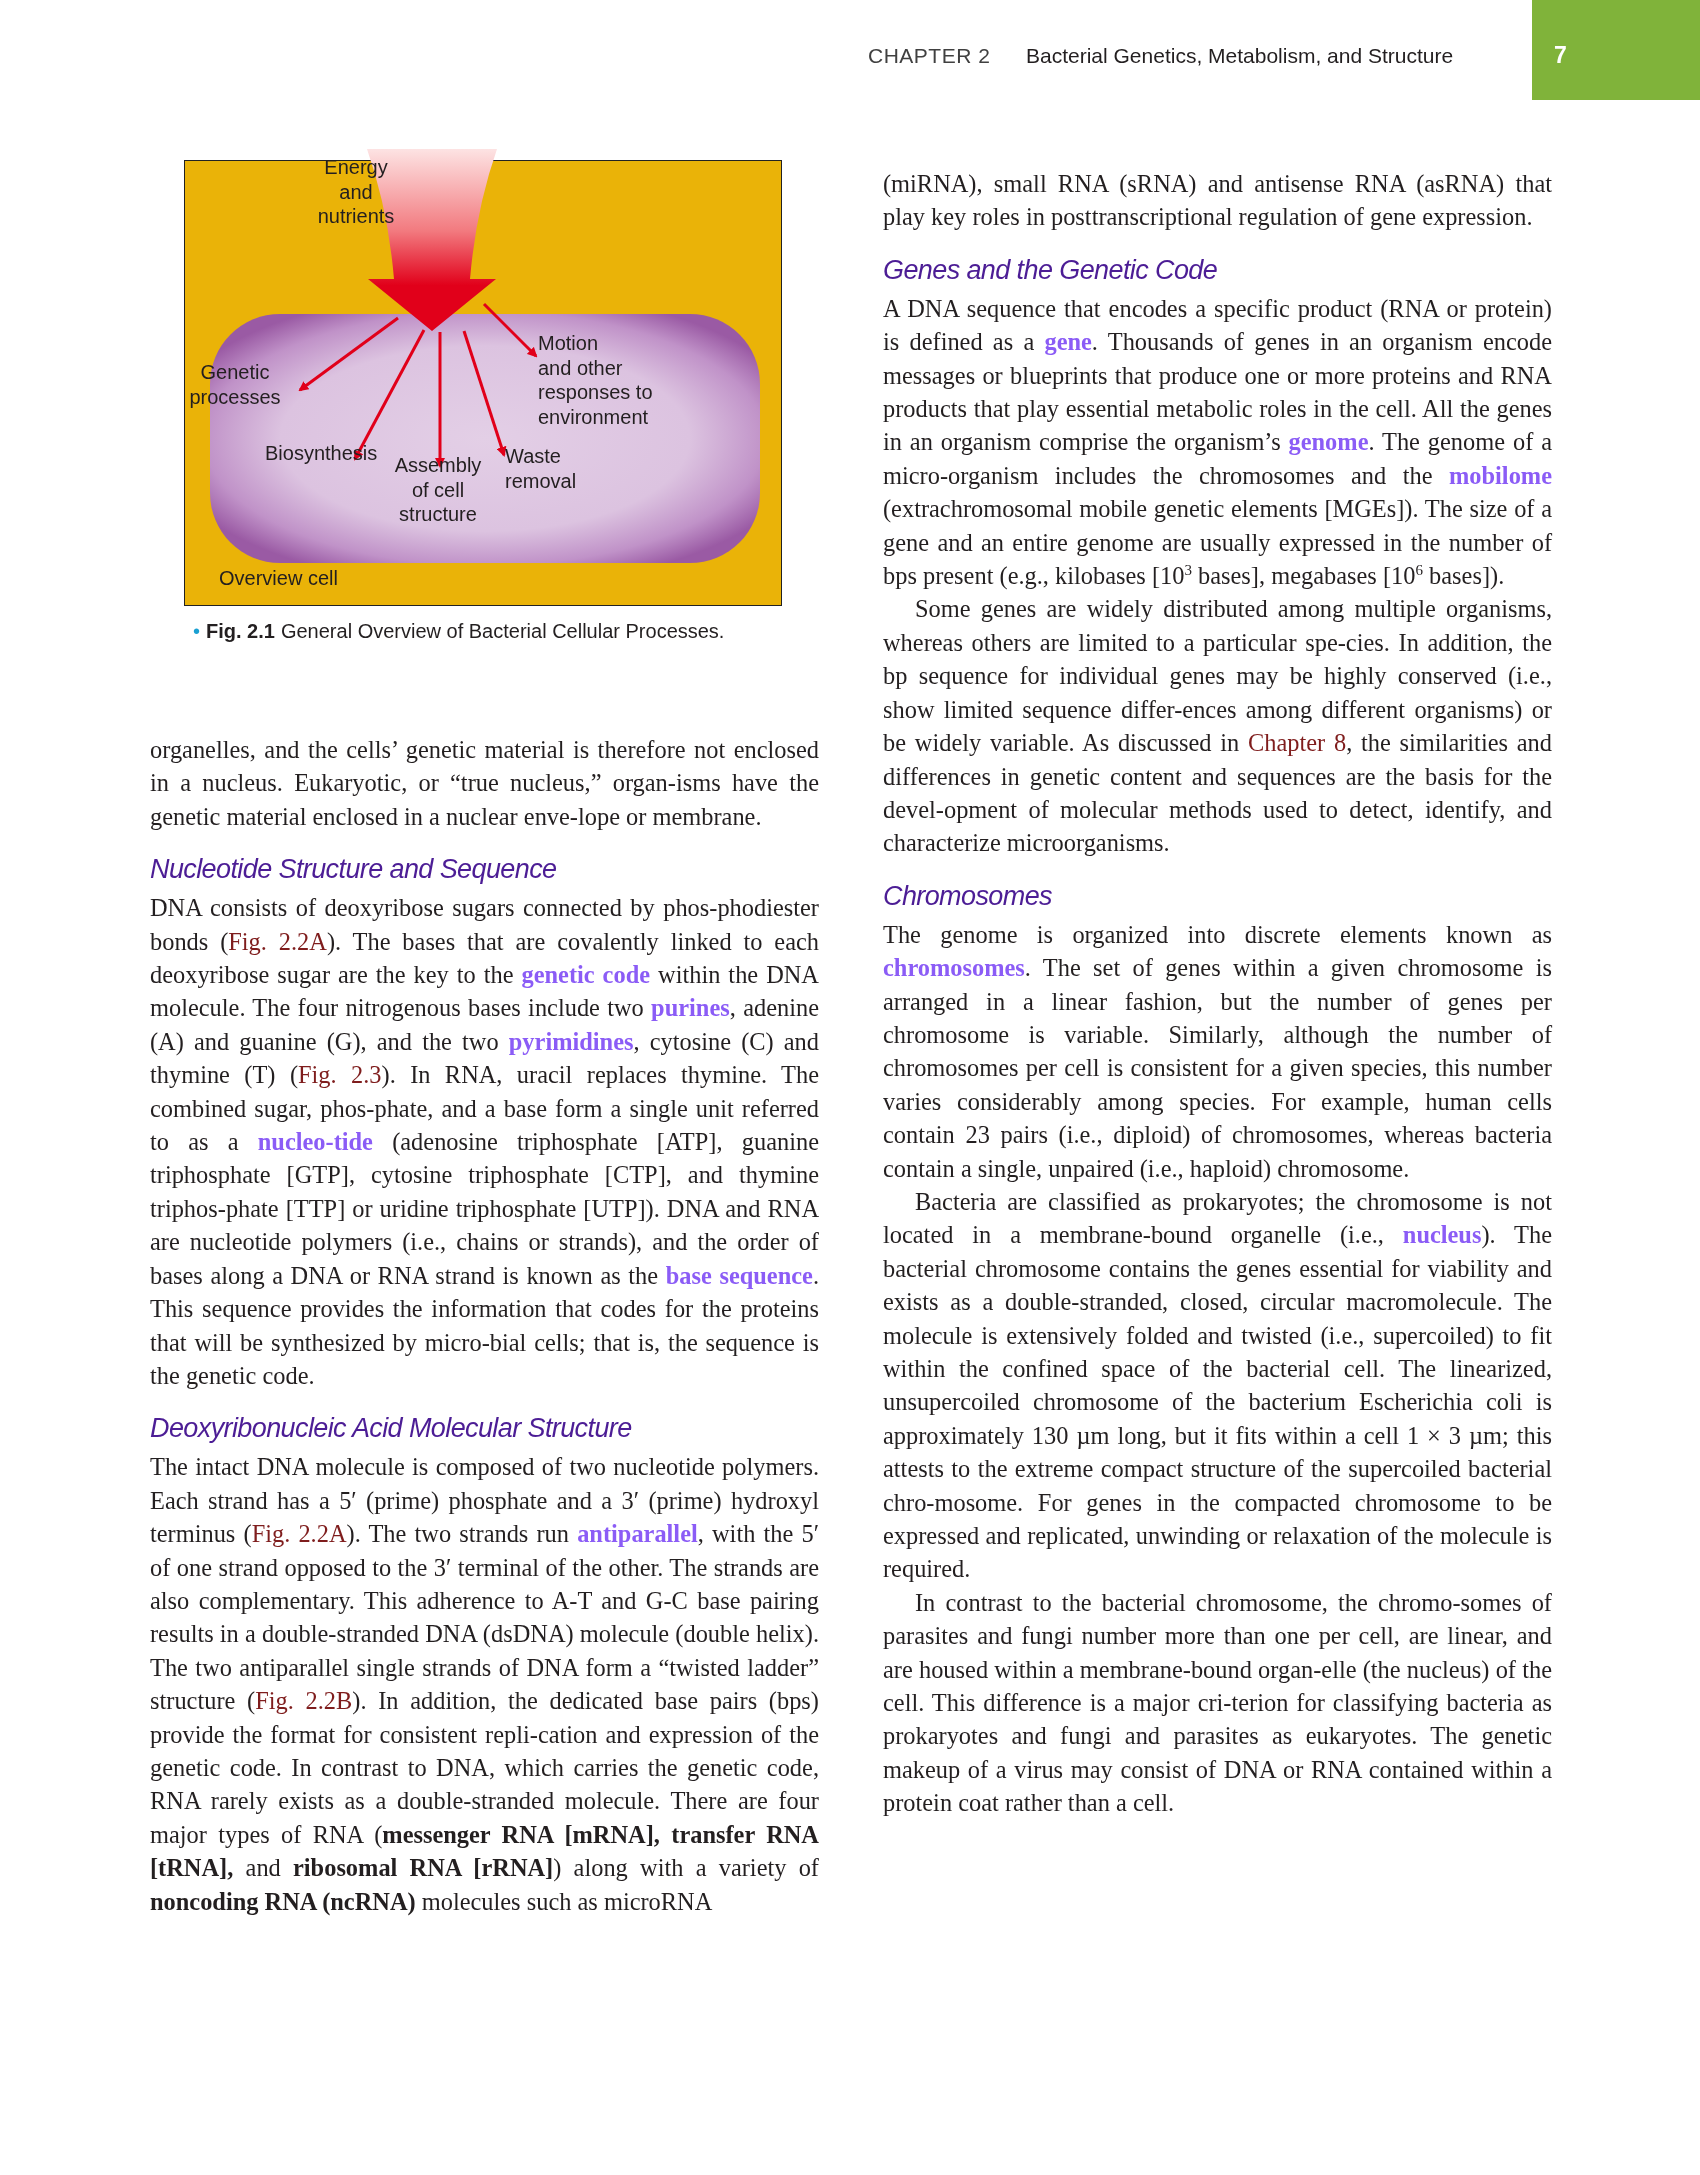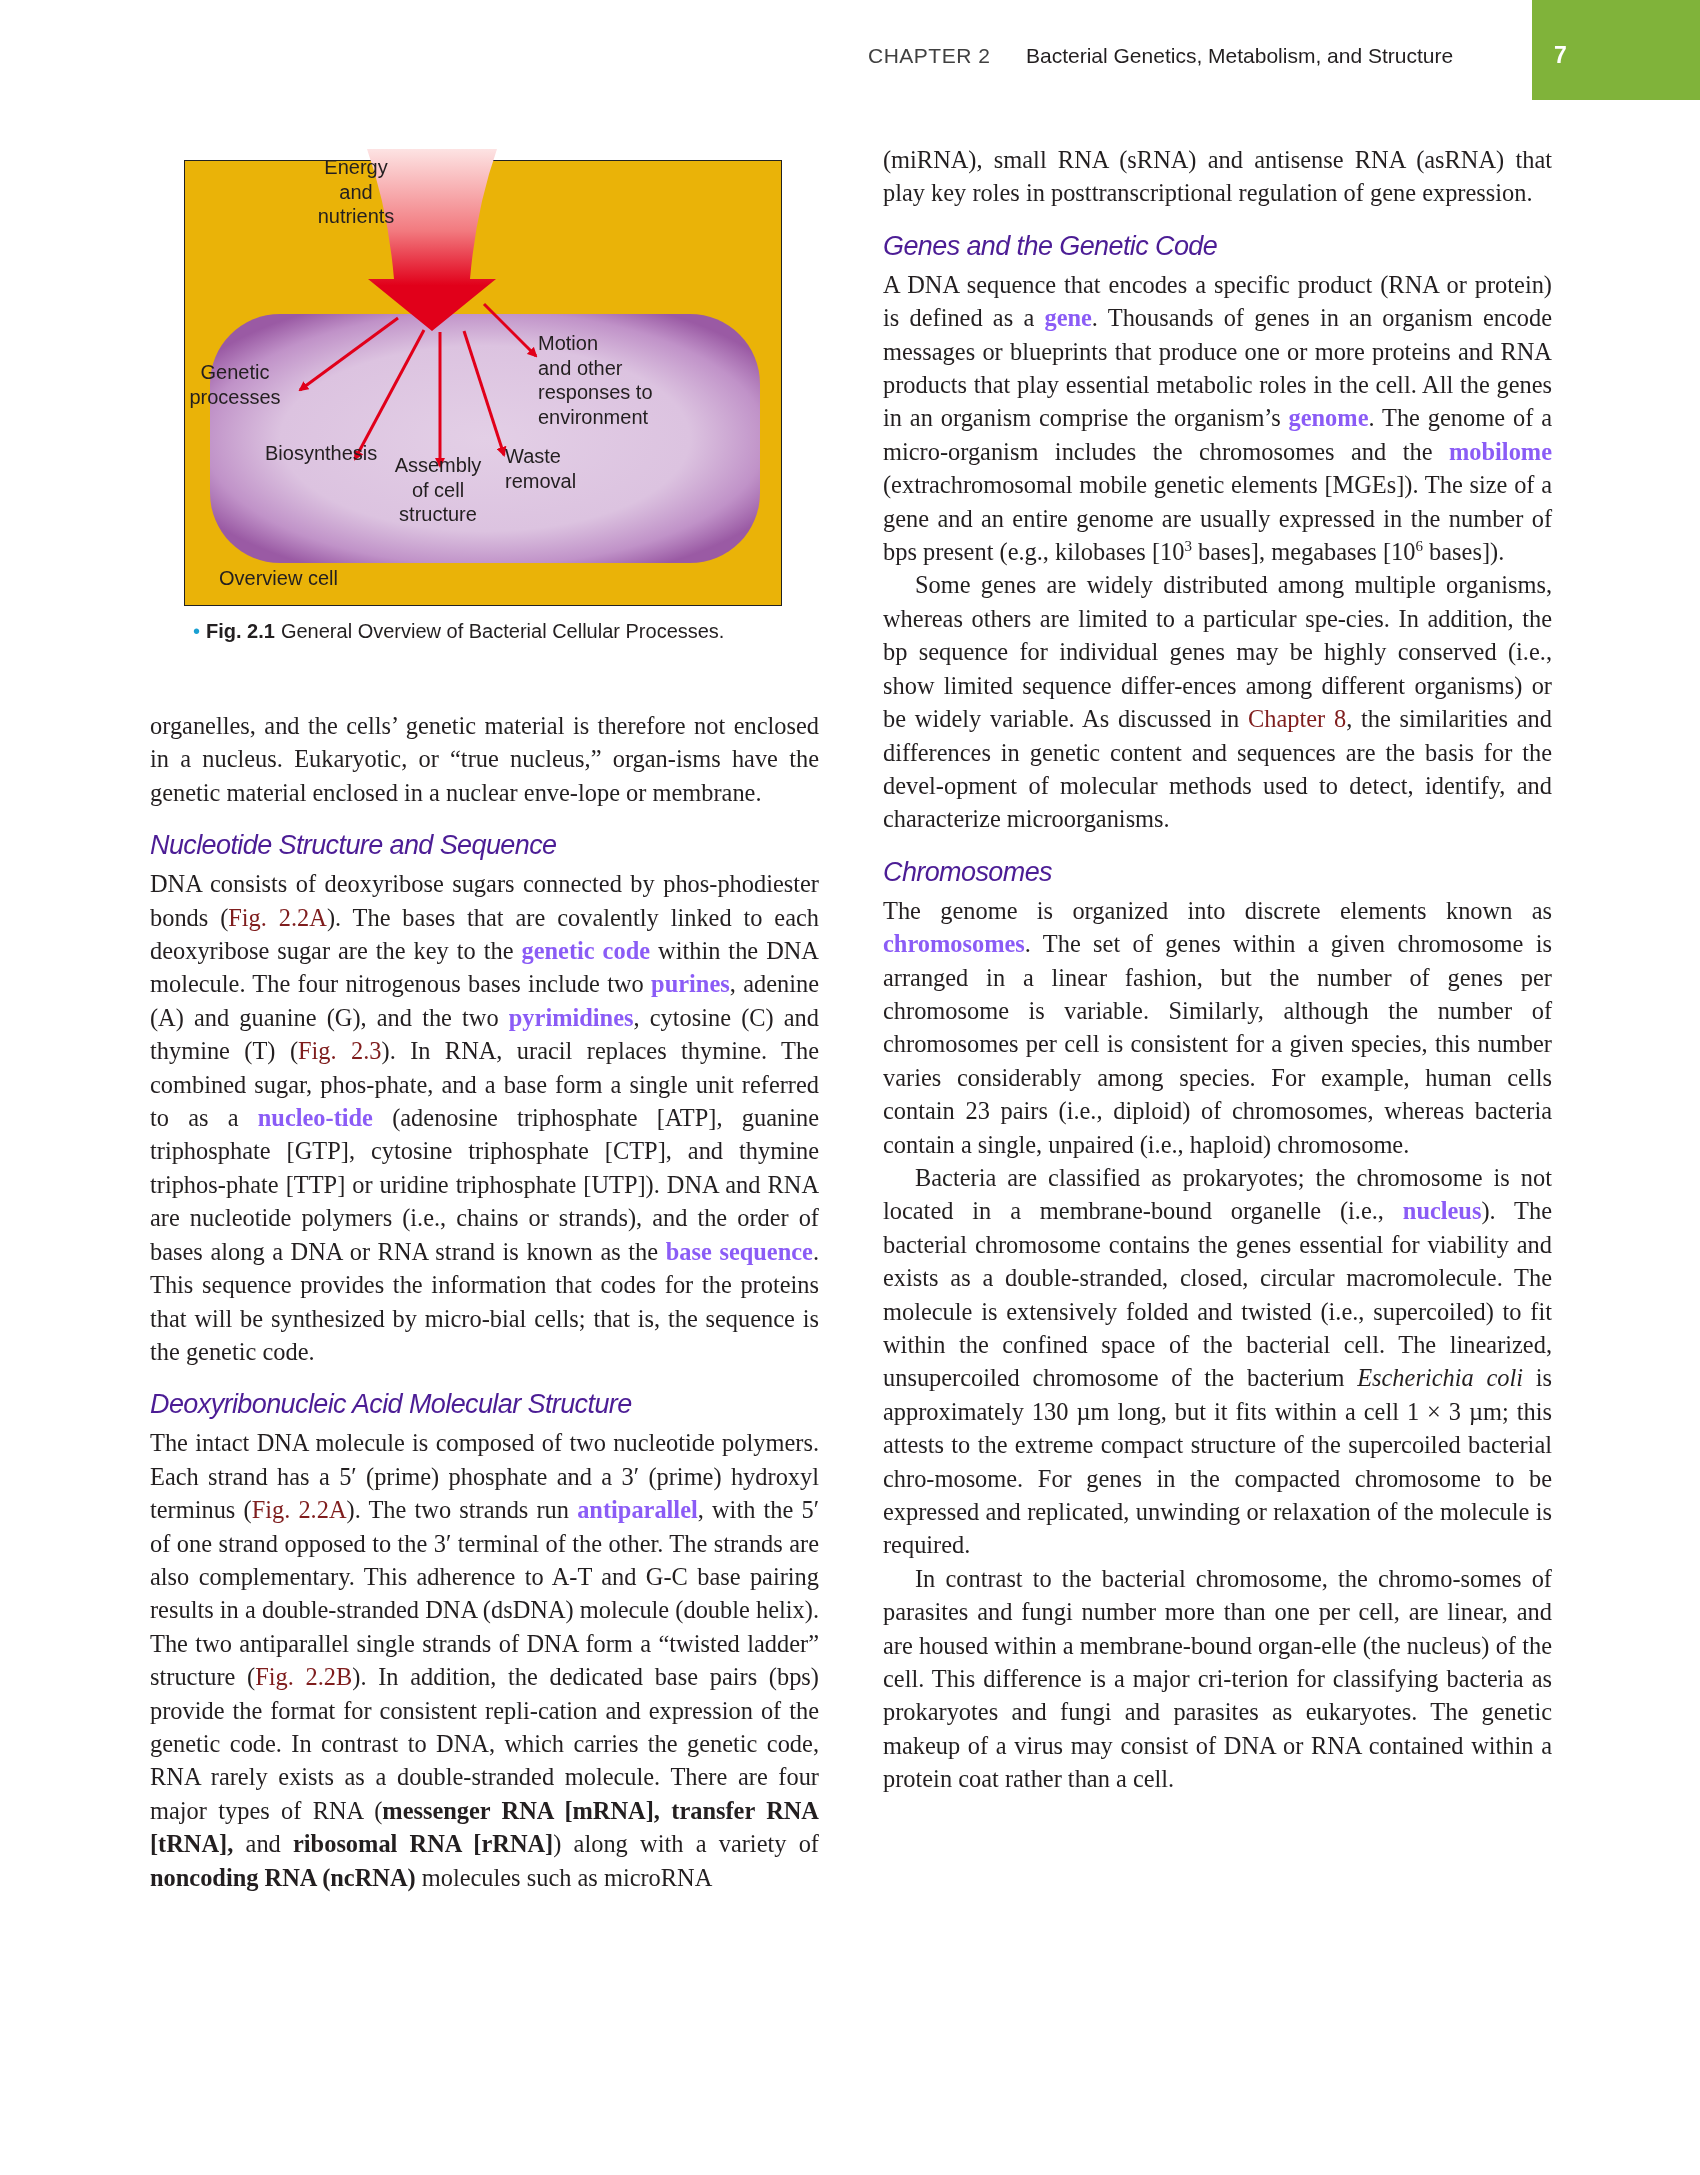--- a/index.html
+++ b/index.html
@@ -7,31 +7,31 @@
   body { position: relative; font-family: "Liberation Serif", "DejaVu Serif", serif; color: #231f20; }
 
   
   .running-header { position: absolute; top: 0; left: 0; width: 1700px; height: 100px; }
   .rh-chapter { position: absolute; top: 44px; left: 868px; font-family: "Liberation Sans", "DejaVu Sans", sans-serif; font-size: 21px; letter-spacing: 0.5px; color: #404040; }
   .rh-title { position: absolute; top: 44px; left: 1026px; font-family: "Liberation Sans", "DejaVu Sans", sans-serif; font-size: 21px; color: #231f20; }
   .page-tab { position: absolute; top: 0; left: 1532px; width: 168px; height: 100px; background: #80b33a; }
   .page-number { position: absolute; top: 42px; left: 22px; font-family: "Liberation Sans", "DejaVu Sans", sans-serif; font-weight: bold; font-size: 23px; color: #ffffff; }
 
   
-  .col { position: absolute; width: 669px; }
+  .col { position: absolute; width: 669px; margin-top: 24px; }
   .col-left { left: 150px; }
   .col-right { left: 883px; }
 
   .body-text { font-size: 24.4px; line-height: 33.4px; text-align: justify; hyphens: manual; }
   .body-text p { margin: 0; }
   .body-text p.indent { text-indent: 32px; }
   .term { color: #8b5cf6; font-weight: bold; }
   .xref { color: #7f1d1d; }
   .bold { font-weight: bold; }
-  .ital { font-style: italic; }
+  .ital { }
   sup { font-size: 15px; line-height: 0; vertical-align: super; }
 
   .section-heading { font-family: "Liberation Sans", "DejaVu Sans", sans-serif; font-style: italic; font-weight: normal; font-size: 27px; color: #4c1d95; letter-spacing: -0.6px; }
 
   
   .figure { position: absolute; left: 184px; top: 160px; width: 598px; height: 446px; border: 1.5px solid #222; background: #eab308; overflow: visible; }
   .figure svg { position: absolute; left: -1.5px; top: -12px; overflow: visible; }
   .fig-label { position: absolute; font-family: "Liberation Sans", "DejaVu Sans", sans-serif; font-size: 20px; line-height: 24.5px; color: #231f20; }
   .caption { position: absolute; left: 193px; top: 620px; font-family: "Liberation Sans", "DejaVu Sans", sans-serif; font-size: 20px; color: #231f20; }
   .caption .bullet { color: #1aa0d2; margin-right: 6px; }

